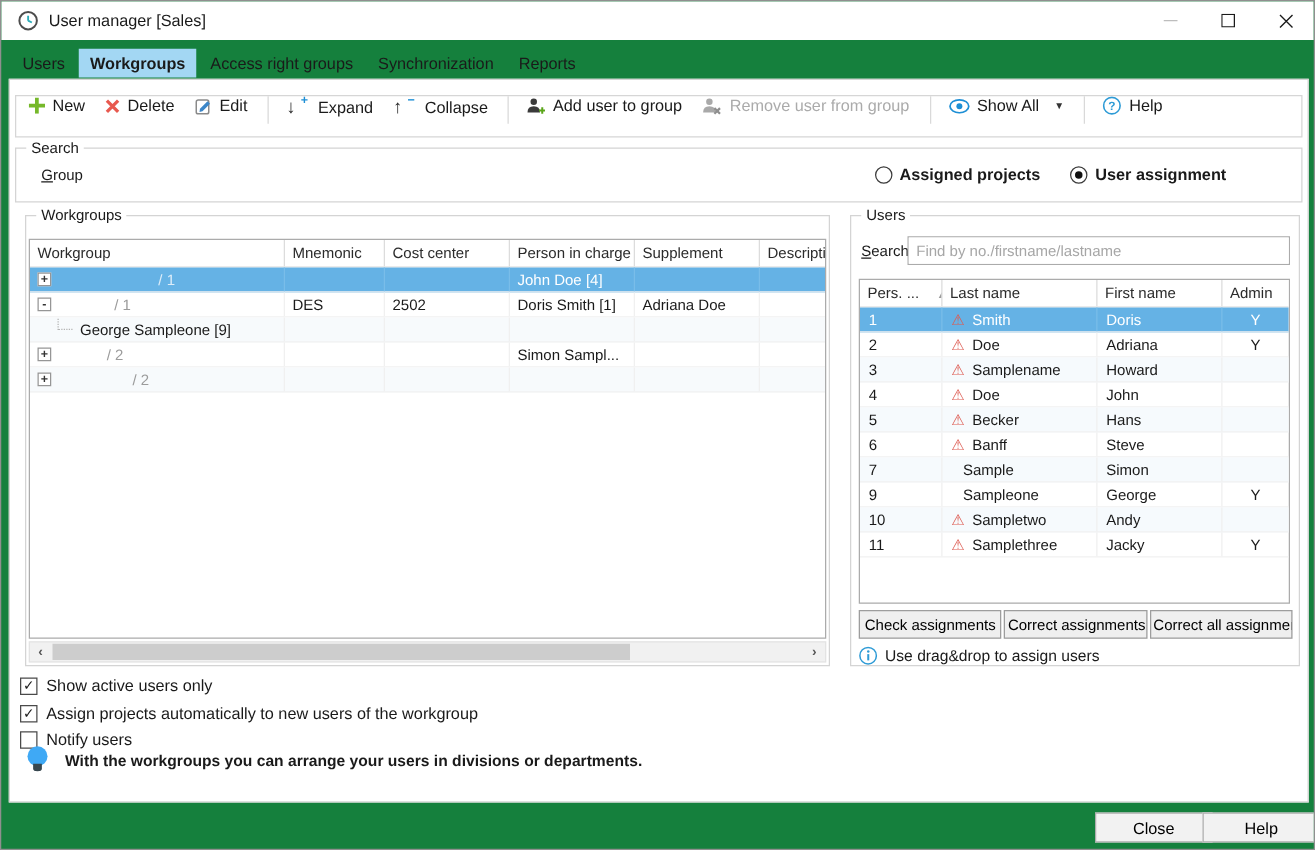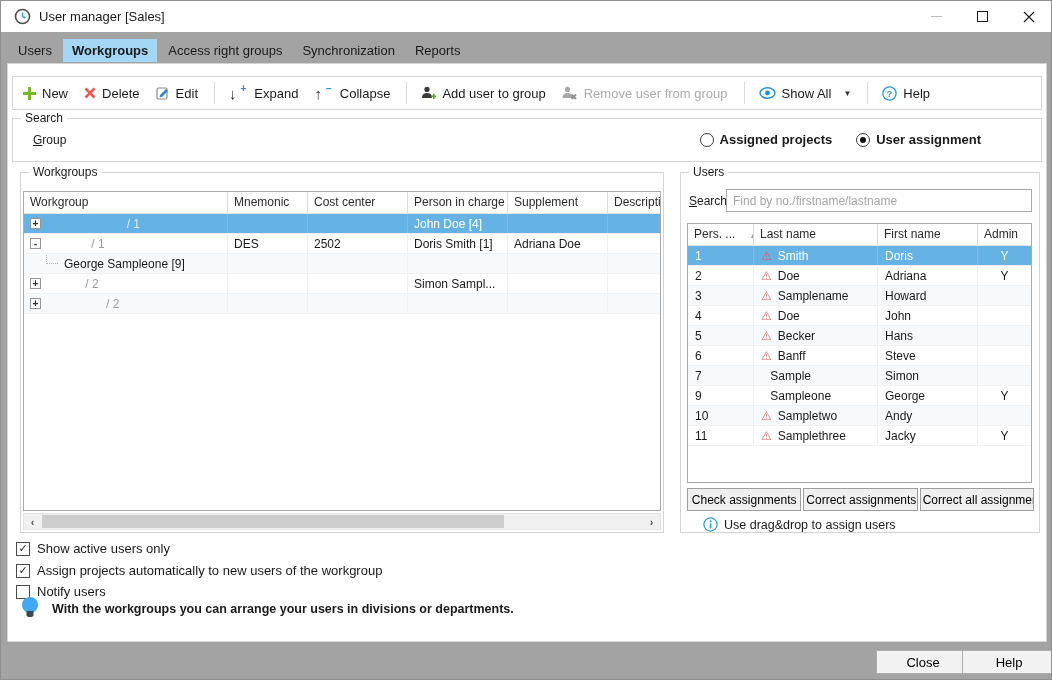--- a/index.html
+++ b/index.html
@@ -1,37 +1,37 @@
 <!DOCTYPE html>
 <html><head>
 <meta charset="utf-8">
 <style>
   * { margin:0; padding:0; box-sizing:border-box; }
   html,body { background:#E8E8E8; }
   body { font-family:"Liberation Sans","DejaVu Sans",sans-serif; font-size:12px; color:#1A1A1A; }
   #window {
-    position:relative; width:1052px; height:680px; background:#a3a3a3;
+    position:relative; width:1052px; height:680px; background:#15803d;
     border:1px solid #8F8F8F; overflow:hidden;
   }
   
   #titlebar { position:absolute; left:0; top:0; right:0; height:31px; background:#FFF; }
   .app-icon { position:absolute; left:13px; top:7px; width:17px; height:17px; }
   #title-text { position:absolute; left:38px; top:8px; font-size:13px; }
   .win-btn { position:absolute; top:0; width:45px; height:31px; display:flex; align-items:center; justify-content:center; cursor:default; }
   #btn-min { right:92px; } #btn-max { right:46px; } #btn-close { right:0; }
   #btn-min .dash { width:11px; height:1px; background:#BDBDBD; }
   
   #tabbar { position:absolute; left:8px; top:36px; height:26px; display:flex; align-items:center; gap:2px; font-size:13px; }
   .tab { padding:4px 9px; cursor:default; white-space:nowrap; }
   .tab.active { background:#A3D7F3; font-weight:bold; }
   
   #content { position:absolute; left:6px; top:62px; width:1040px; height:579px; border:1px solid #D4D4D4; background:#FFF; }
   
   #toolbar { position:absolute; left:4px; right:4px; top:12px; height:34px; border:1px solid #D6D6D6;
-             display:flex; align-items:center; padding-left:10px; font-size:13px; }
+             display:flex; align-items:flex-start; padding-left:10px; font-size:13px; }
   .tb-item { display:flex; align-items:center; gap:6px; margin-right:16px; cursor:default; white-space:nowrap; }
   .tb-item.disabled { color:#ABABAB; }
   .tb-sep { width:1px; height:22px; background:#D9D9D9; margin:0 14px 0 0; }
   .glyph-arrow { font-size:15px; font-weight:bold; color:#2B2B2B; position:relative; }
   .glyph-sup { font-size:10px; font-weight:bold; color:#1E8FD5; position:relative; top:-5px; left:-2px; }
   .caret { font-size:8px; color:#333; margin-left:6px; }
   
   .gbox { position:absolute; border:1px solid #D4D4D4; }
   .gbox-legend { position:absolute; top:-8px; left:8px; background:#FFF; padding:0 4px; font-size:12px; }
   #search-box { left:4px; right:4px; top:54px; height:44px; }
@@ -79,21 +79,21 @@
   .u-row { display:flex; height:20px; align-items:center; border-bottom:1px solid #F1F1F1; }
   #u-rows .u-row:nth-child(odd) { background:#F6FAFD; }
   #u-rows .u-row.selected { background:#65B2E5; color:#FFF; }
   .u-cell { padding:0 7px; height:100%; display:flex; align-items:center; overflow:hidden; white-space:nowrap; border-right:1px solid #F0F0F0; }
   .u-row.selected .u-cell { border-right-color:#79BDE9; }
   .uc-no { width:66px; } .uc-last { width:124px; } .uc-first { width:100px; } .uc-admin { flex:1; justify-content:center; border-right:none; }
   .warn { color:#DD5B52; font-size:12px; margin-right:6px; flex:0 0 auto; }
   .sort-arrow { color:#9A9A9A; font-size:8px; margin-left:14px; }
   #u-buttons { position:absolute; left:6px; right:5px; top:315px; height:23px; display:flex; gap:2px; }
   #u-buttons button { flex:1; border:1px solid #9D9D9D; background:#EFEFEF; font:12px "Liberation Sans","DejaVu Sans",sans-serif; white-space:nowrap; overflow:hidden; padding:0 2px; }
-  #u-hint { position:absolute; left:22px; top:344px; display:flex; align-items:center; gap:6px; font-size:12.5px;justify-content:space-between; }
+  #u-hint { position:absolute; left:6px; top:344px; display:flex; align-items:center; gap:6px; font-size:12.5px;justify-content:space-between; }
   
   .opt-row { position:absolute; left:8px; display:flex; align-items:center; gap:7px; font-size:13px; }
   .checkbox { width:14px; height:14px; border:1px solid #4A4A4A; background:#FFF; display:flex; align-items:center; justify-content:center;
               font-size:11px; color:#1A1A1A; flex:0 0 auto; }
   #tip-row { position:absolute; left:12px; top:532px; display:flex; align-items:center; gap:12px; font-weight:bold; font-size:12.5px; }
   
   .footer-btn { position:absolute; top:649px; width:94px; height:24px; border:1px solid #ADADAD; background:#F2F2F2;
                 font:13px "Liberation Sans","DejaVu Sans",sans-serif; }
   #close-btn { left:875px; } #help-btn { left:961px; }
   svg { display:block; }

